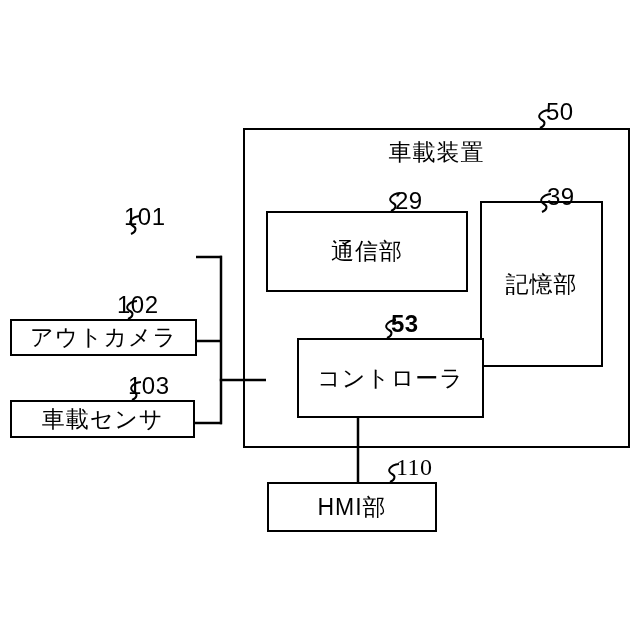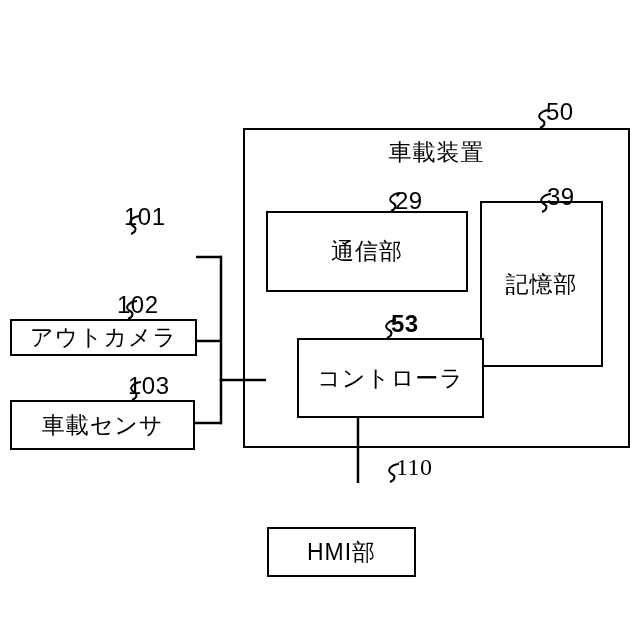--- a/index.html
+++ b/index.html
@@ -77,25 +77,25 @@
 
   <div class="box" style="left:265px; top:338px; width:187px; height:80px;margin-left:32px;">
     <span class="box-label">コントローラ</span>
   </div>
 
 
   <div class="box" style="left:10px; top:319px; width:187px; height:37px;">
     <span class="box-label">アウトカメラ</span>
   </div>
 
-  <div class="box" style="left:10px; top:400px; width:185px; height:50px;">
+  <div class="box" style="left:10px; top:400px; width:185px; height:38px;">
     <span class="box-label">車載センサ</span>
   </div>
 
-  <div class="box" style="left:267px; top:482px; width:149px; height:50px;margin-top:45px;">
+  <div class="box" style="left:267px; top:482px; width:170px; height:50px;">
     <span class="box-label">HMI部</span>
   </div>
 
   <svg class="wires" width="640" height="640" viewBox="0 0 640 640">
     <g stroke="#000000" stroke-width="2.5" fill="none">
       <line x1="196" y1="257" x2="222" y2="257"></line>
       <line x1="197" y1="341" x2="222" y2="341"></line>
       <line x1="195" y1="423" x2="222" y2="423"></line>
       <line x1="221" y1="255.75" x2="221" y2="424.25"></line>
       <line x1="219.75" y1="380" x2="266" y2="380"></line>

